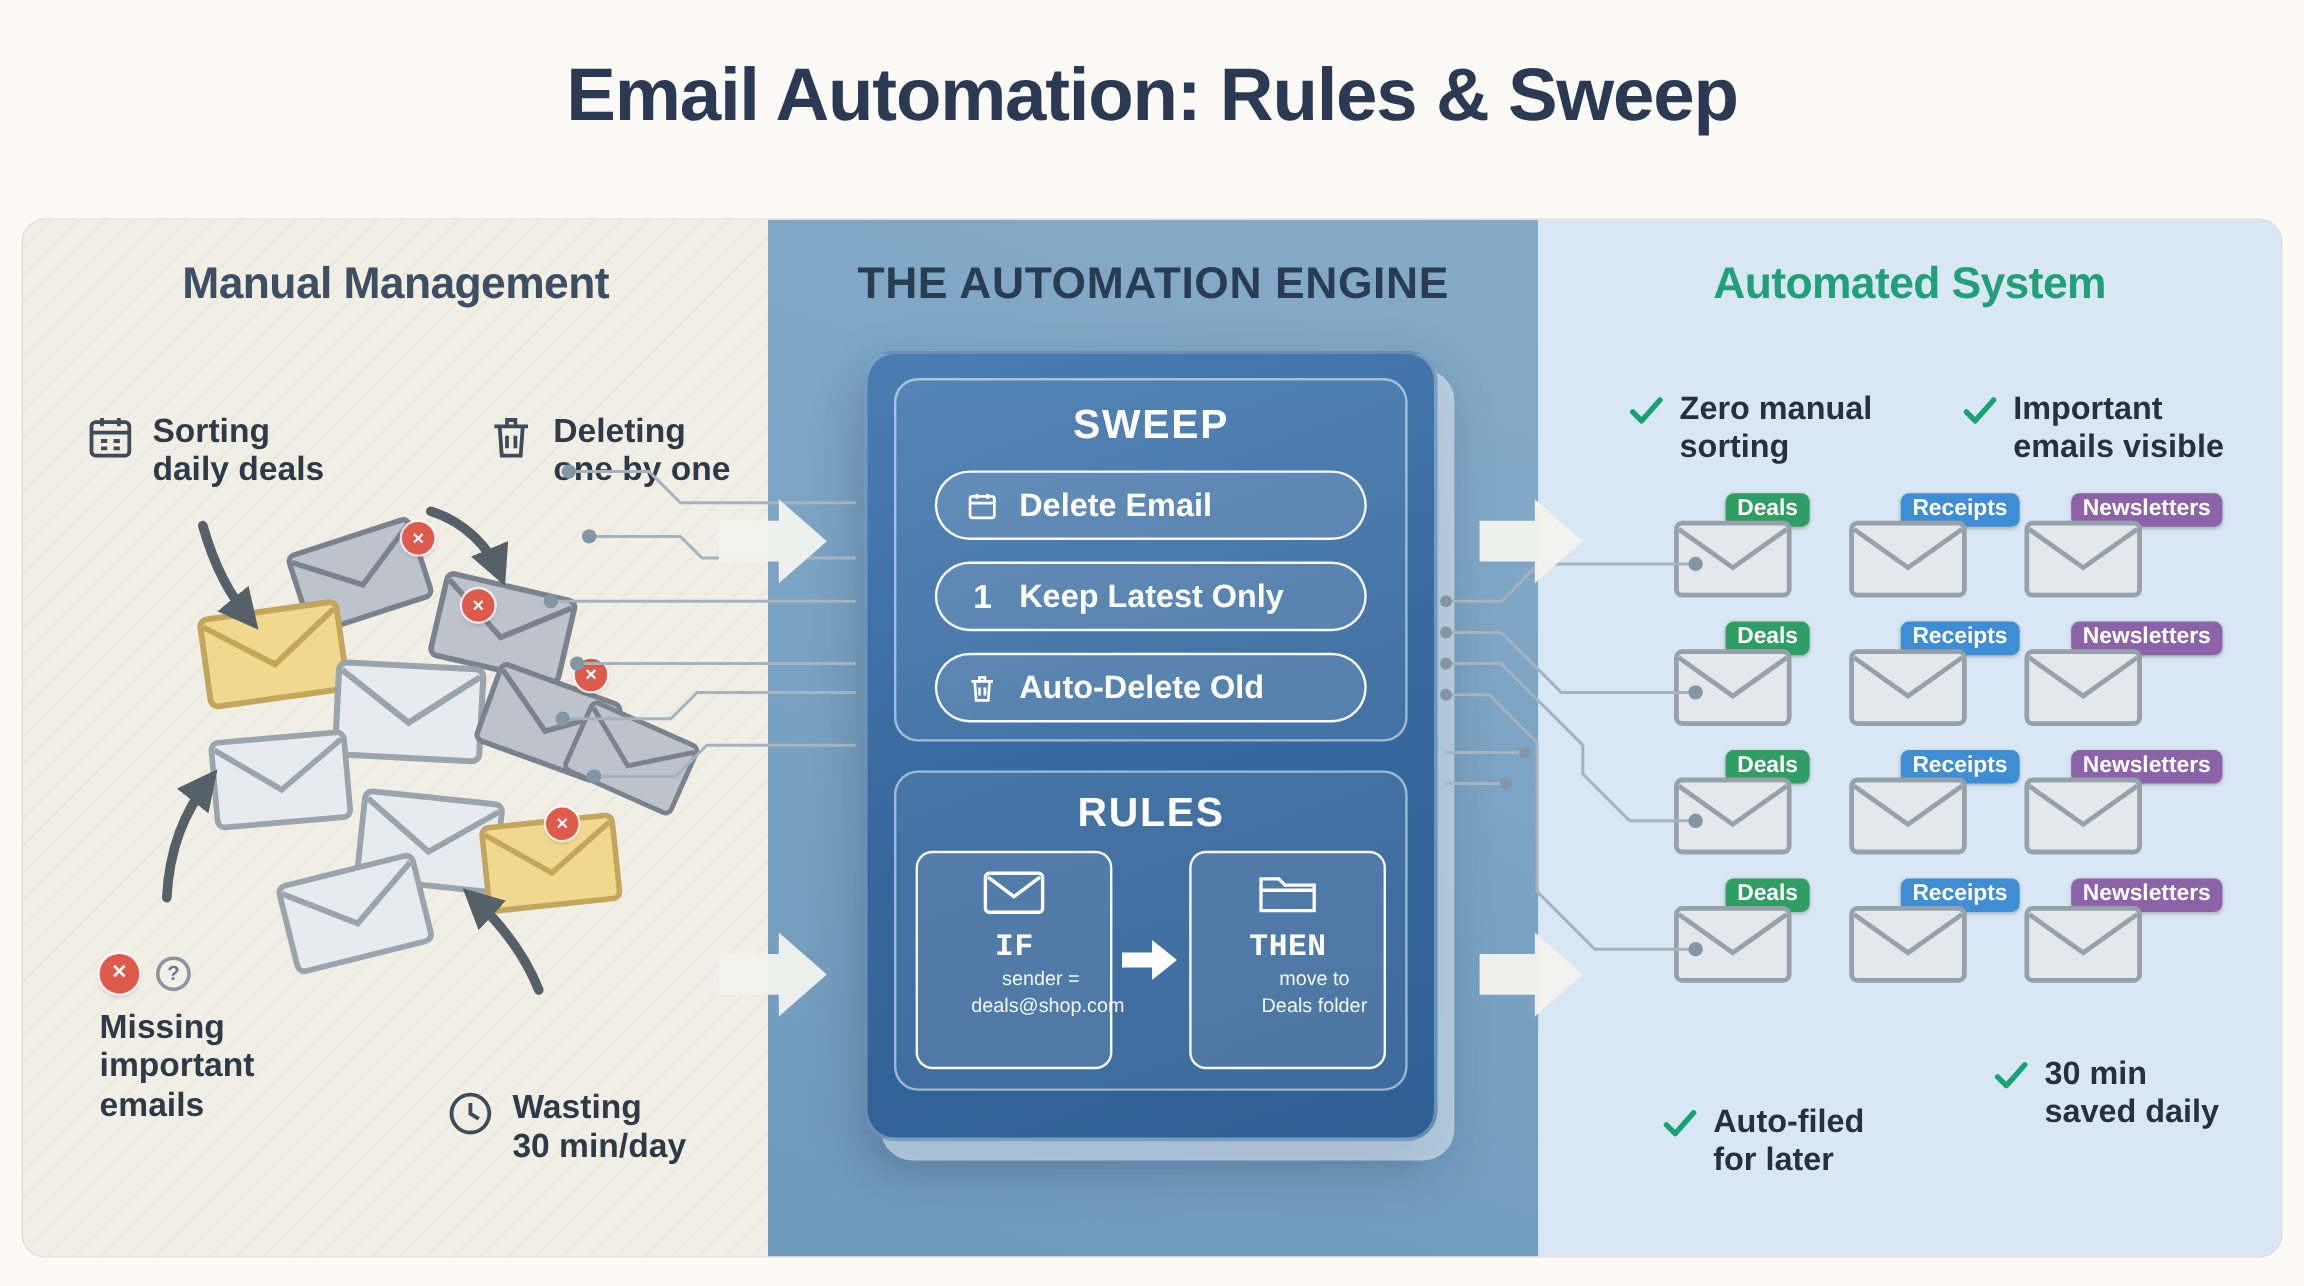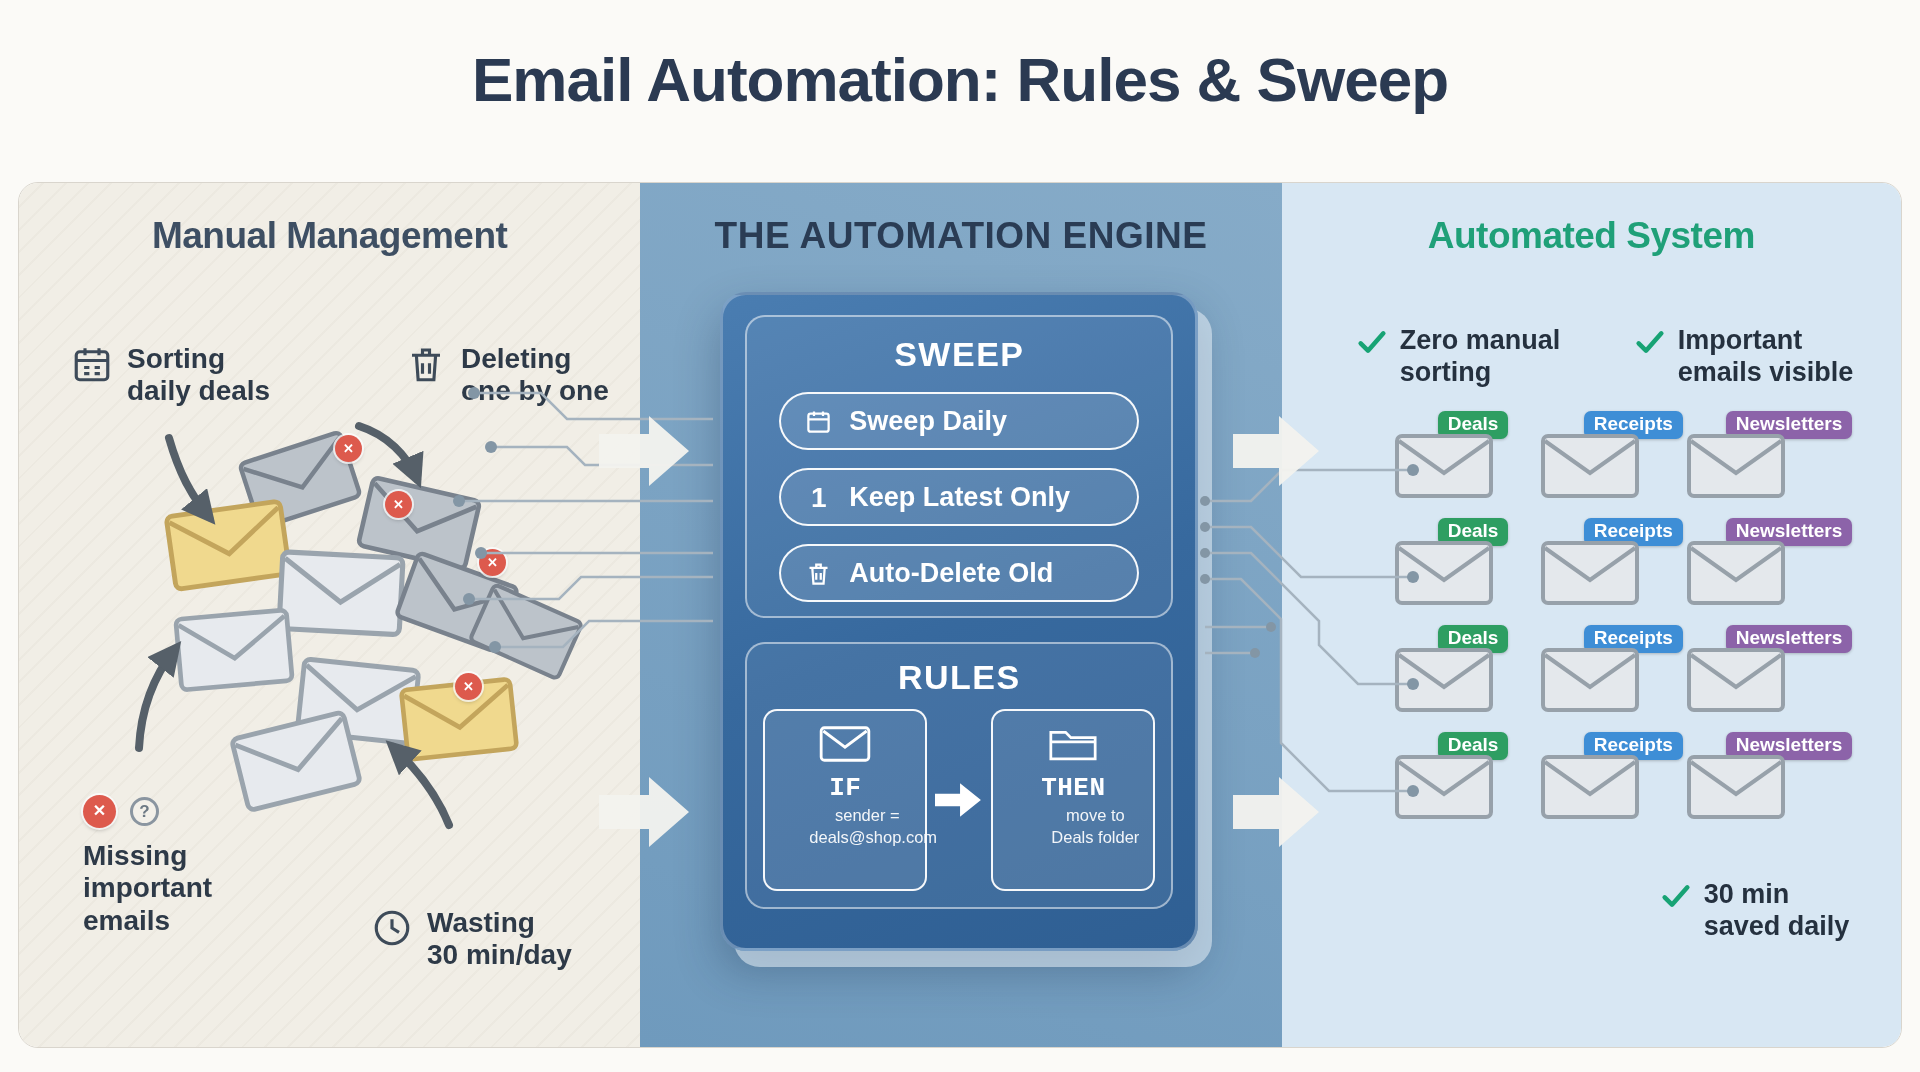--- a/index.html
+++ b/index.html
@@ -218,21 +218,21 @@
     <div class="engine-card">
 
       <div class="engine-section sec-sweep">
         <div class="engine-title">SWEEP</div>
 
         <div class="pill">
           <svg class="pill-ic" viewBox="0 0 24 24" fill="none" stroke="#fff" stroke-width="2">
             <rect x="3" y="5" width="18" height="16" rx="2"></rect>
               <path d="M3 10h18M8 3v4M16 3v4"></path>
           </svg>
-          <span>Sweep Daily</span>
+          <span>Delete Email</span>
         </div>
 
         <div class="pill">
           <span class="pill-ic num">1</span>
           <span>Keep Latest Only</span>
         </div>
 
         <div class="pill">
           <svg class="pill-ic" viewBox="0 0 24 24" fill="none" stroke="#fff" stroke-width="2">
             <path d="M4 7h16M10 7V4h4v3M6.5 7l1 14h9l1-14M10 11.5v6M14 11.5v6"></path>
@@ -373,20 +373,27 @@
         </div>
         <div class="ecell">
           <span class="tag tag-news">Newsletters</span>
           <svg class="env env-grid" viewBox="0 0 100 66">
               <use href="#env-shape"></use>
             </svg>
         </div>
       </div>
     </div>
 
+    <div class="benefit b3">
+      <svg class="check" viewBox="0 0 24 24">
+        <path d="M3.5 13l5.5 5.5L20.5 5.5" fill="none" stroke="#17a374" stroke-width="3.4" stroke-linecap="round" stroke-linejoin="round"></path>
+      </svg>
+      <div class="ml">Auto-filed
+for later</div>
+    </div>
 
     <div class="benefit b4">
       <svg class="check" viewBox="0 0 24 24">
         <path d="M3.5 13l5.5 5.5L20.5 5.5" fill="none" stroke="#17a374" stroke-width="3.4" stroke-linecap="round" stroke-linejoin="round"></path>
       </svg>
       <div class="ml">30 min
 saved daily</div>
     </div>
   </section>
 

